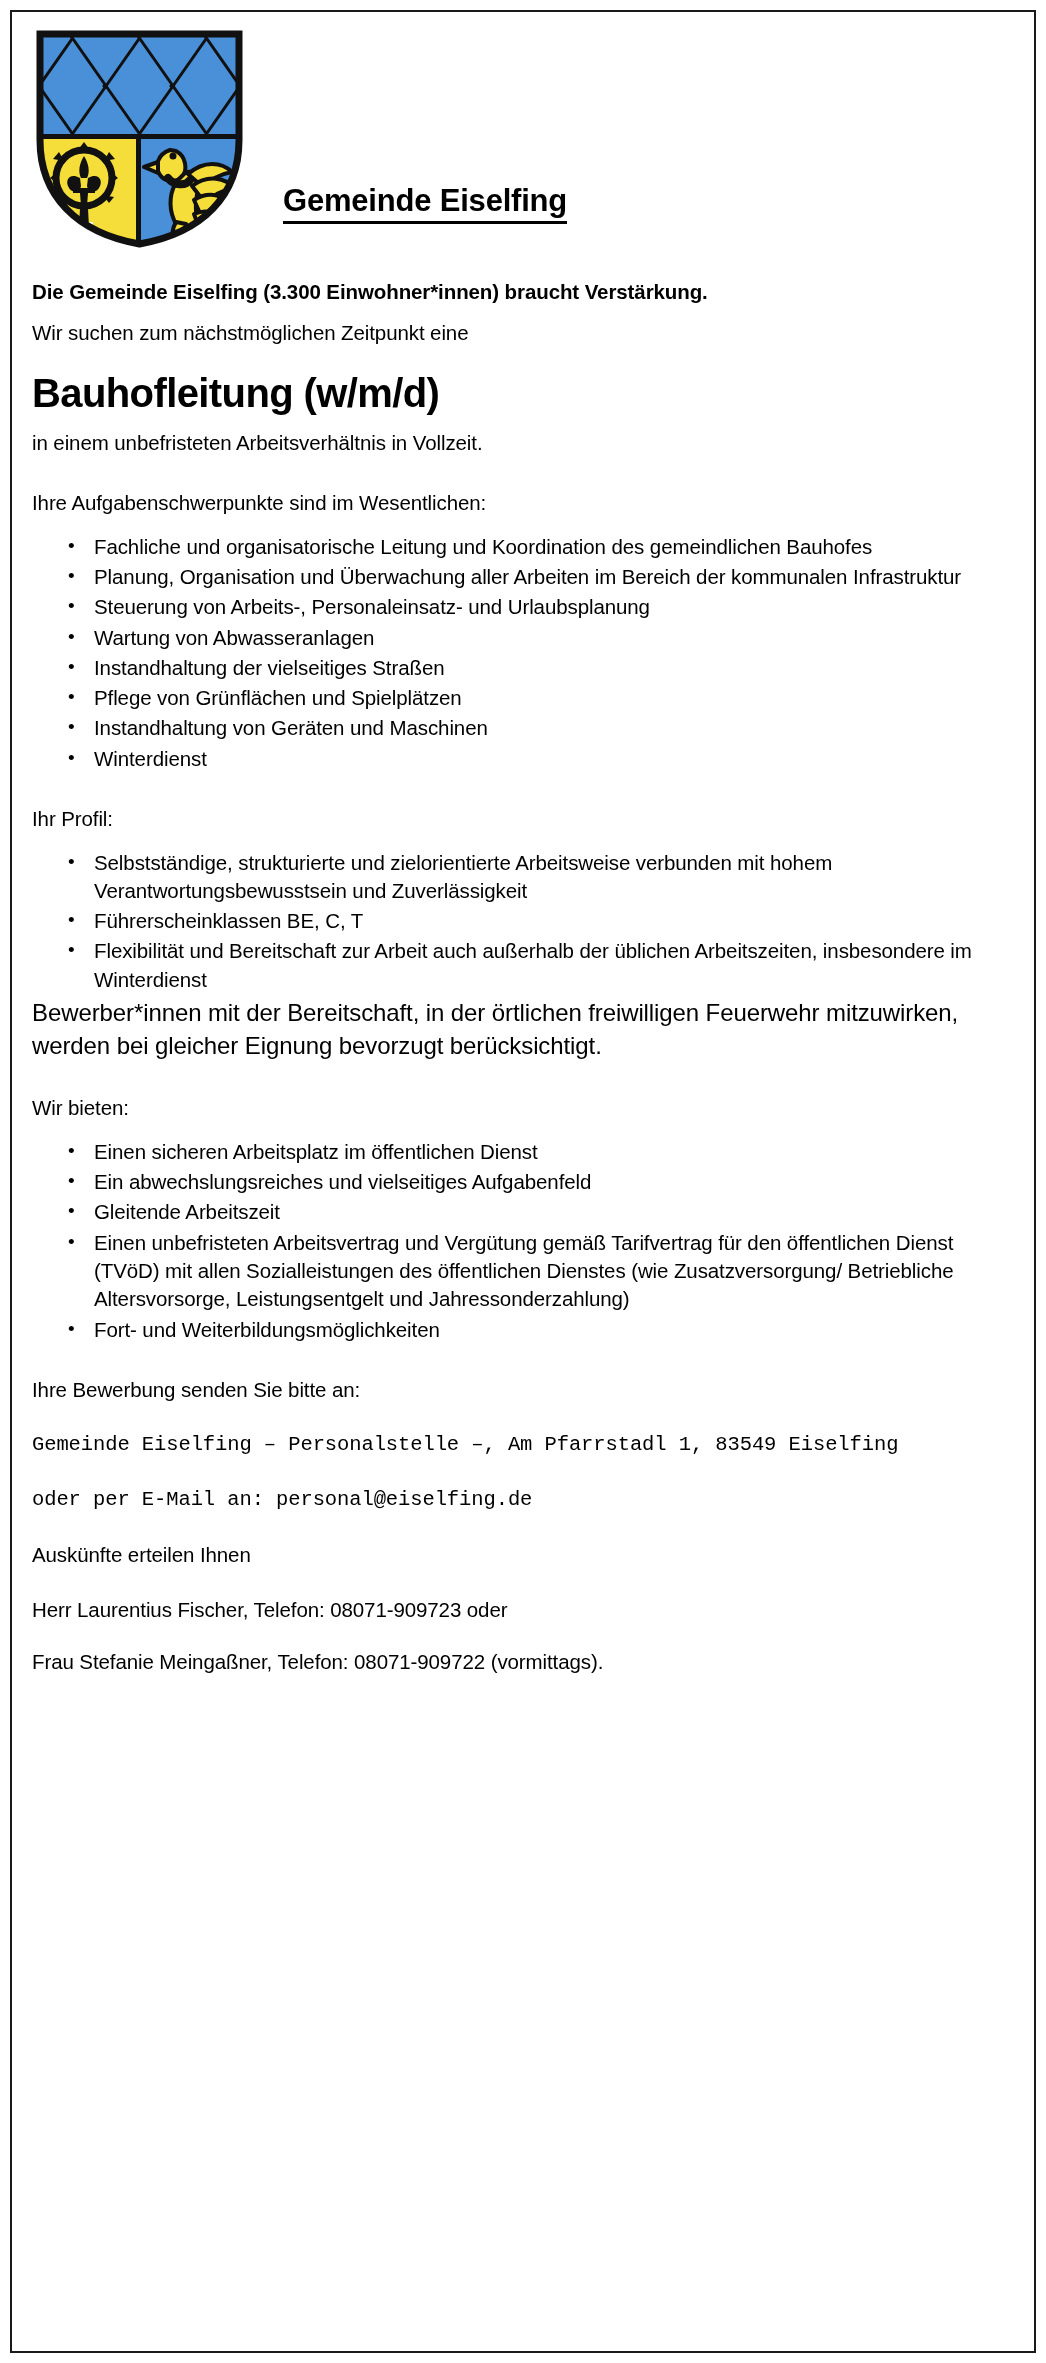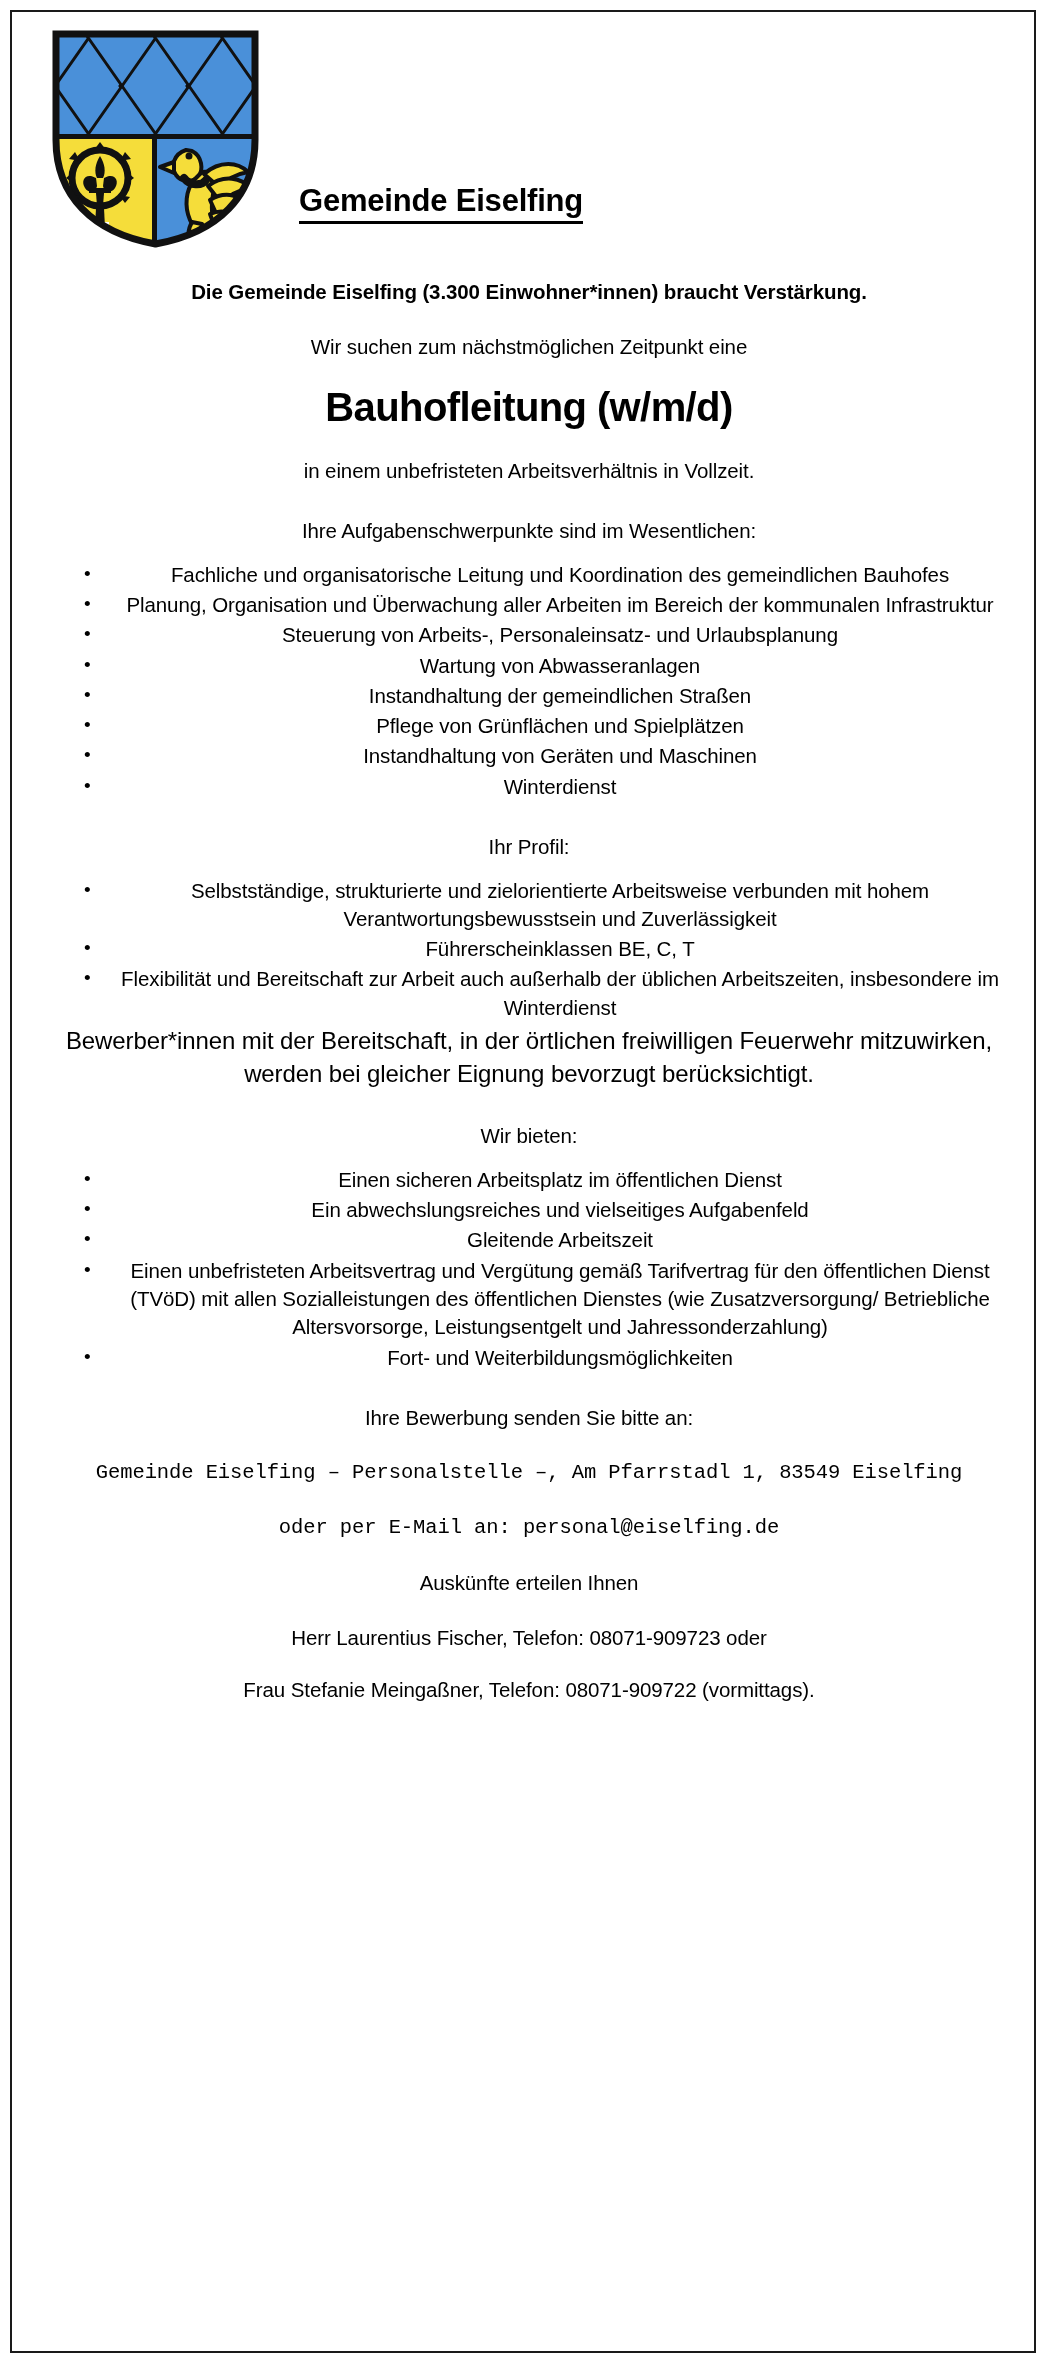--- a/index.html
+++ b/index.html
@@ -23,25 +23,24 @@
     position: absolute;
     left: 10px;
     top: 10px;
     width: 1026px;
     height: 2343px;
     border: 2px solid #1a1a1a;
     box-sizing: border-box;
   }
   .content {
     position: absolute;
-    left: 48px;
+    left: 32px;
     top: 28px;
     width: 962px;
     box-sizing: border-box;
-    text-align: center;
   }
 
   
   .header {
     display: flex;
     align-items: flex-start;
     height: 232px;
   }
   .crest {
     width: 215px;
@@ -73,21 +72,21 @@
     font-size: 20.5px;
     font-weight: bold;
     margin-top: 18px;
     line-height: 1.35;
     letter-spacing: -0.1px;
   }
   .para {
     font-size: 20.5px;
     font-weight: normal;
     line-height: 1.35;
-    margin-top: 27px;
+    margin-top: 13px;
     letter-spacing: -0.1px;
   }
   .job-title {
     font-size: 40px;
     font-weight: bold;
     line-height: 1.15;
     margin-top: 24px;
     letter-spacing: -0.6px;
   }
   .section-head {
@@ -252,21 +251,21 @@
 
     <div class="para">in einem unbefristeten Arbeitsverhältnis in Vollzeit.</div>
 
     <div class="section-head">Ihre Aufgabenschwerpunkte sind im Wesentlichen:</div>
 
     <ul class="bullets">
       <li>Fachliche und organisatorische Leitung und Koordination des gemeindlichen Bauhofes</li>
       <li>Planung, Organisation und Überwachung aller Arbeiten im Bereich der kommunalen Infrastruktur</li>
       <li>Steuerung von Arbeits-, Personaleinsatz- und Urlaubsplanung</li>
       <li>Wartung von Abwasseranlagen</li>
-      <li>Instandhaltung der gemeindlichen Straßen</li>
+      <li>Instandhaltung der vielseitiges Straßen</li>
       <li>Pflege von Grünflächen und Spielplätzen</li>
       <li>Instandhaltung von Geräten und Maschinen</li>
       <li>Winterdienst</li>
     </ul>
 
     <div class="section-head">Ihr Profil:</div>
 
     <ul class="bullets">
       <li>Selbstständige, strukturierte und zielorientierte Arbeitsweise verbunden mit hohem Verantwortungsbewusstsein und Zuverlässigkeit</li>
       <li>Führerscheinklassen BE, C, T</li>

